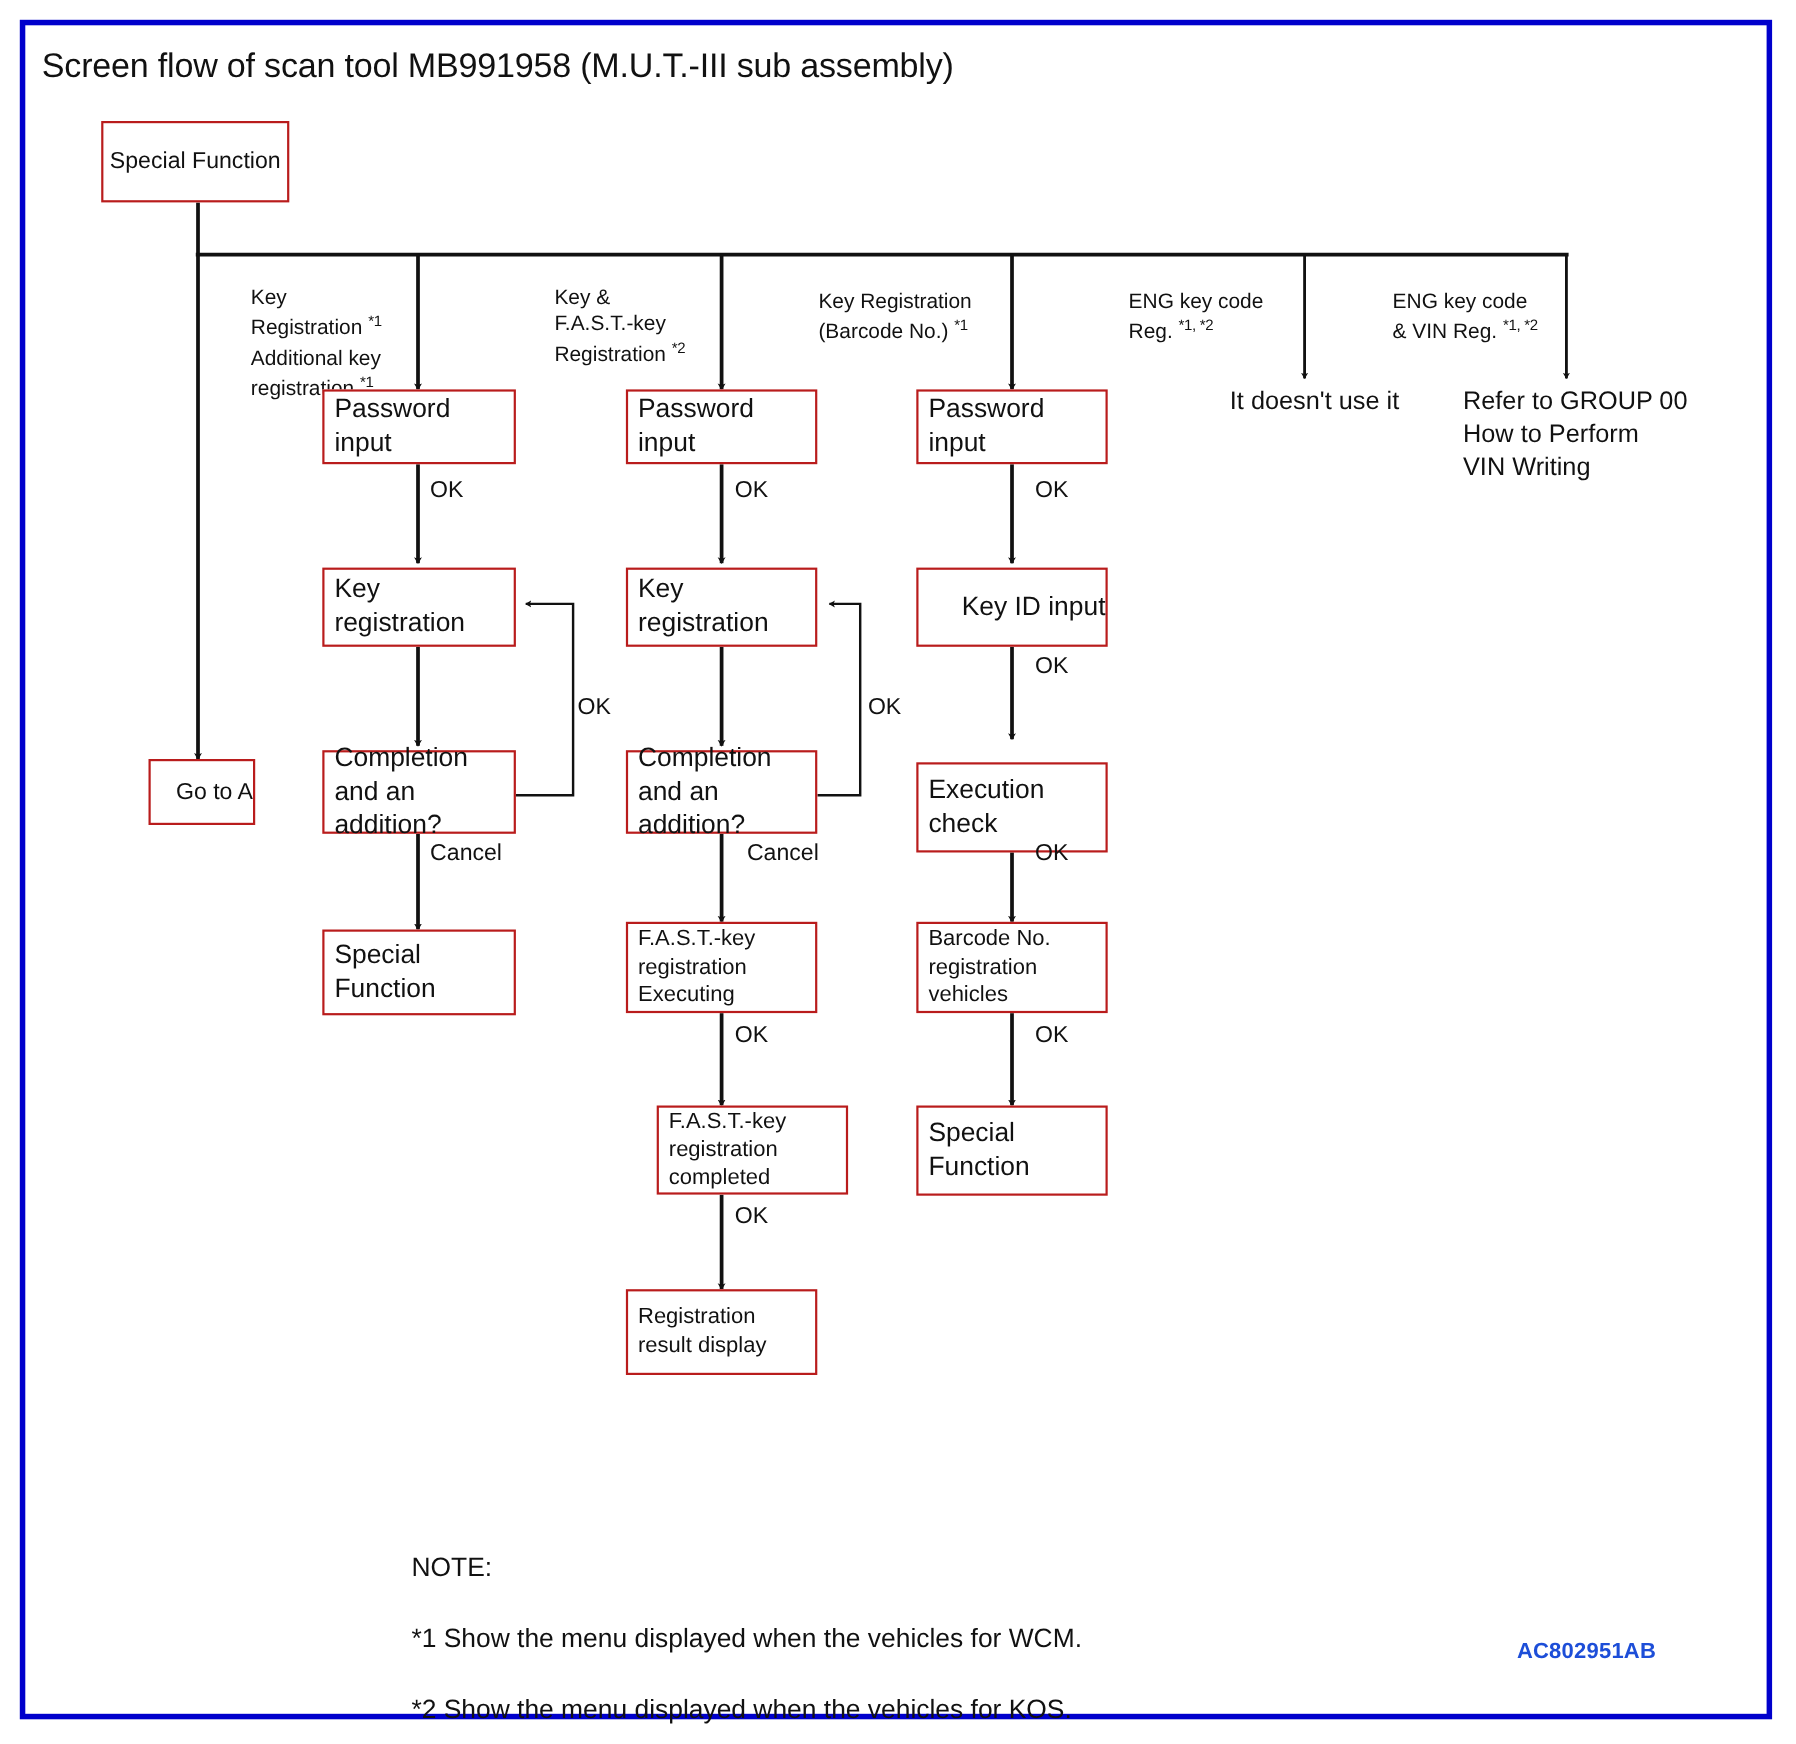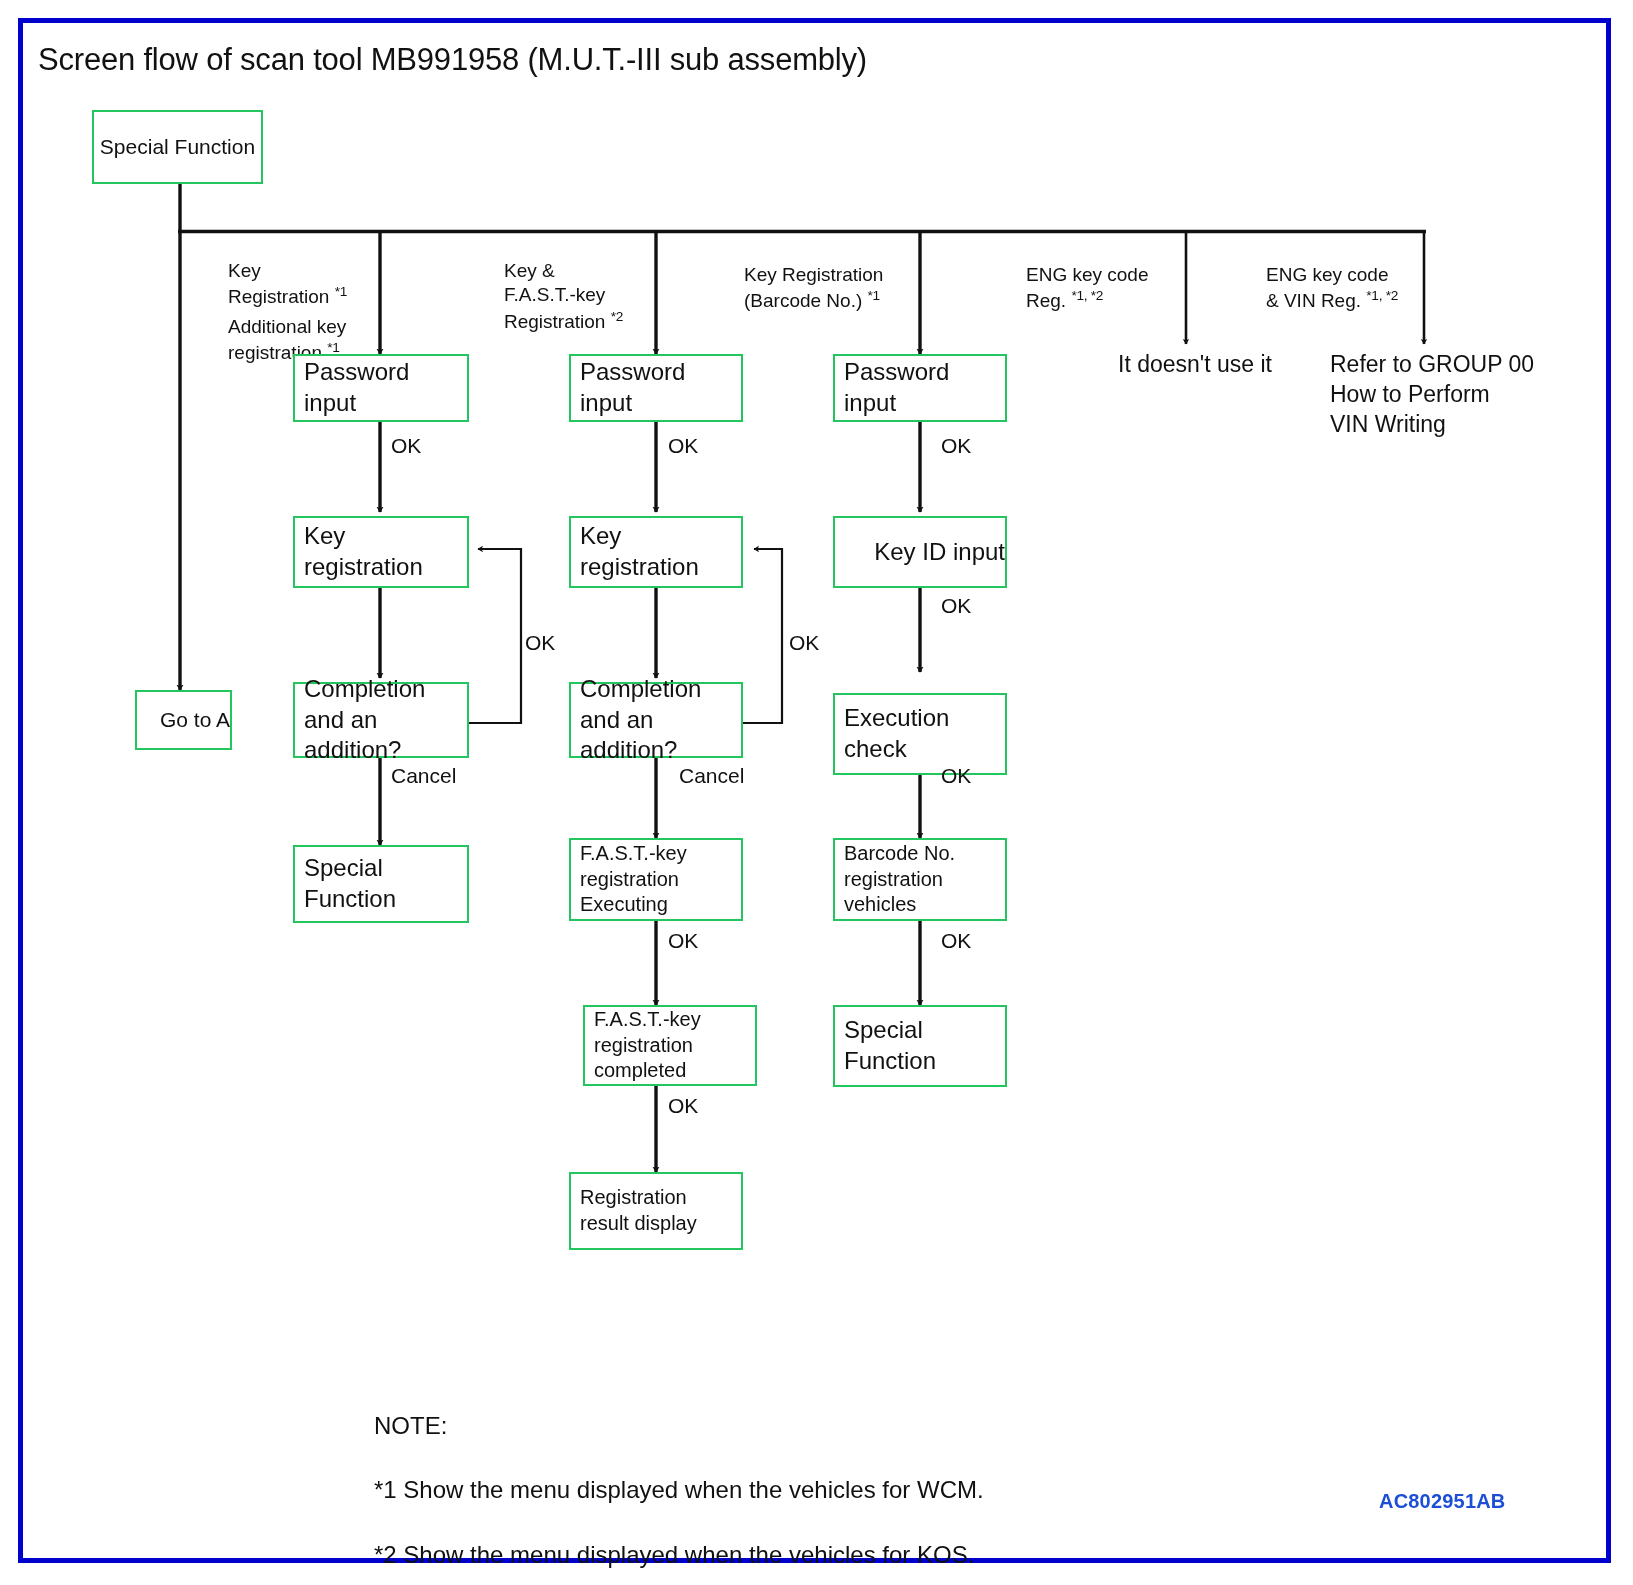--- a/index.html
+++ b/index.html
@@ -37,21 +37,21 @@
     left: 38px;
     top: 42px;
     font-size: 31px;
     color: #111;
     white-space: nowrap;
     letter-spacing: -0.2px;
   }
   .box {
     position: absolute;
     box-sizing: border-box;
-    border: 2px solid #22c55e;
+    border: 2px solid #b91c1c;
     background: #ffffff;
     display: flex;
     align-items: center;
     color: #111;
     line-height: 1.28;
   }
   .box.center {
     justify-content: center;
     text-align: center;
   }
@@ -239,21 +239,21 @@
     </div>
     <div class="lbl lbl-edge" style="left:679px; top:762px;">Cancel</div>
 
     <div class="box left f-sm" style="left:569px; top:838px; width:174px; height:83px;">
       <span class="inner">F.A.S.T.-key
 registration
 Executing</span>
     </div>
     <div class="lbl lbl-edge" style="left:668px; top:927px;">OK</div>
 
-    <div class="box left f-sm" style="left:583px; top:1005px; width:174px; height:81px;">
+    <div class="box left f-sm" style="left:597px; top:1005px; width:174px; height:81px;">
       <span class="inner">F.A.S.T.-key
 registration
 completed</span>
     </div>
     <div class="lbl lbl-edge" style="left:668px; top:1092px;">OK</div>
 
     <div class="box left f-sm" style="left:569px; top:1172px; width:174px; height:78px;">
       <span class="inner">Registration
 result display</span>
     </div>

